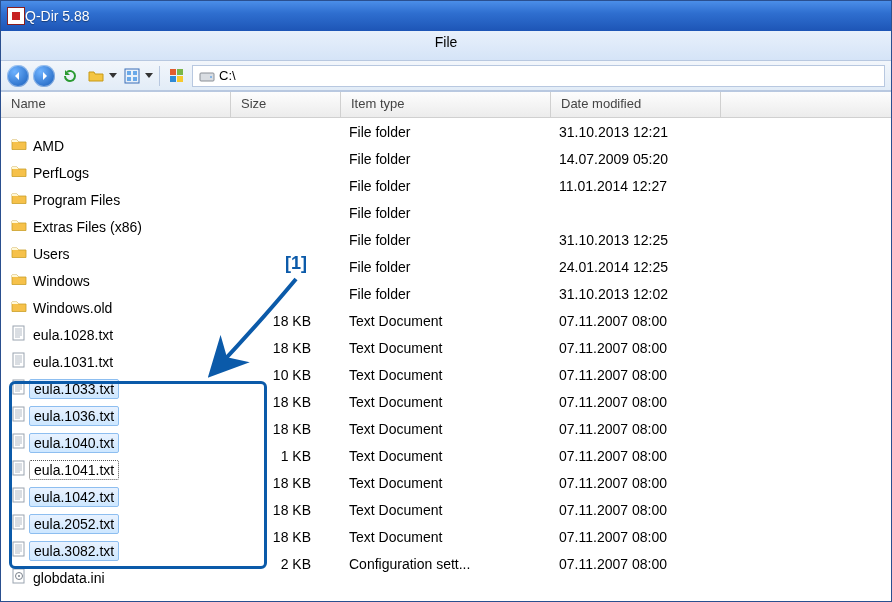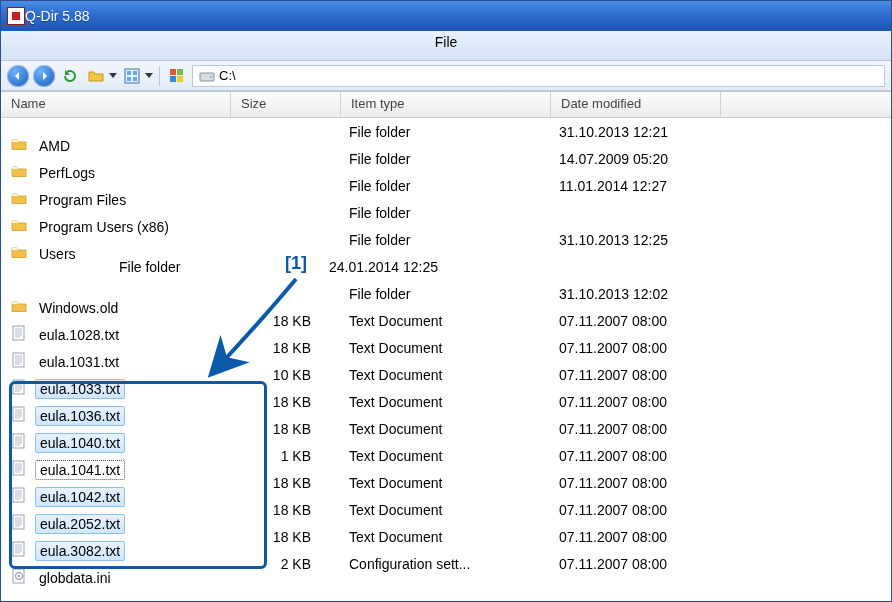--- a/index.html
+++ b/index.html
@@ -128,21 +128,21 @@
 
   .lv-body { }
   .lv-row {
     display: flex;
     align-items: center;
     height: 27px;
     font-size: 14px;
     position: relative;
   }
   .lv-cell { padding: 0 8px; overflow:hidden; white-space:nowrap; text-overflow:ellipsis; }
-  .lv-cell.name { width: 230px; display:flex; align-items:center; gap:8px; padding-left:10px;margin-top:28px;}
+  .lv-cell.name { width: 230px; display:flex; align-items:center; gap:2px; padding-left:10px;margin-top:28px;}
   .lv-cell.size { width: 110px; text-align:right; padding-right: 30px;}
   .lv-cell.type { width: 210px; }
   .lv-cell.date { width: 170px; }
 
   .item-label {
     padding: 1px 4px;
     border-radius: 2px;
     display:inline-block;
   }
   .lv-row.selected .item-label {
@@ -313,40 +313,49 @@
         <div class="lv-cell date">11.01.2014 12:27</div>
       </div>
       <div class="lv-row">
         <div class="lv-cell name">
           <span>
   <svg class="ico" viewBox="0 0 16 16">
               <path fill="#f6c14a" stroke="#caa02a" stroke-width="0.8" d="M1 4h5l1.5 2H15v7.5H1z"></path>
               <path fill="#fff8d8" d="M1 4h5l1.5 2H1z"></path>
             </svg>
 </span>
-          <span class="item-label">Program Users (x86)</span>
+          <span class="item-label">Extras Files (x86)</span>
         </div>
         <div class="lv-cell size"></div>
         <div class="lv-cell type">File folder</div>
       </div>
       <div class="lv-row">
         <div class="lv-cell name">
           <span>
   <svg class="ico" viewBox="0 0 16 16">
               <path fill="#f6c14a" stroke="#caa02a" stroke-width="0.8" d="M1 4h5l1.5 2H15v7.5H1z"></path>
               <path fill="#fff8d8" d="M1 4h5l1.5 2H1z"></path>
             </svg>
 </span>
           <span class="item-label">Users</span>
         </div>
         <div class="lv-cell size"></div>
         <div class="lv-cell type">File folder</div>
         <div class="lv-cell date">31.10.2013 12:25</div>
       </div>
       <div class="lv-row">
+        <div class="lv-cell name">
+          <span>
+  <svg class="ico" viewBox="0 0 16 16">
+              <path fill="#f6c14a" stroke="#caa02a" stroke-width="0.8" d="M1 4h5l1.5 2H15v7.5H1z"></path>
+              <path fill="#fff8d8" d="M1 4h5l1.5 2H1z"></path>
+            </svg>
+</span>
+          <span class="item-label">Windows</span>
+        </div>
         <div class="lv-cell size"></div>
         <div class="lv-cell type">File folder</div>
         <div class="lv-cell date">24.01.2014 12:25</div>
       </div>
       <div class="lv-row">
         <div class="lv-cell name">
           <span>
   <svg class="ico" viewBox="0 0 16 16">
               <path fill="#f6c14a" stroke="#caa02a" stroke-width="0.8" d="M1 4h5l1.5 2H15v7.5H1z"></path>
               <path fill="#fff8d8" d="M1 4h5l1.5 2H1z"></path>

